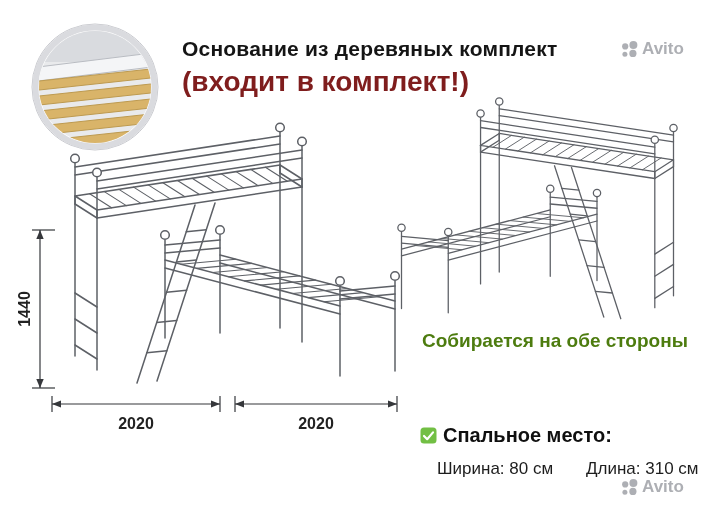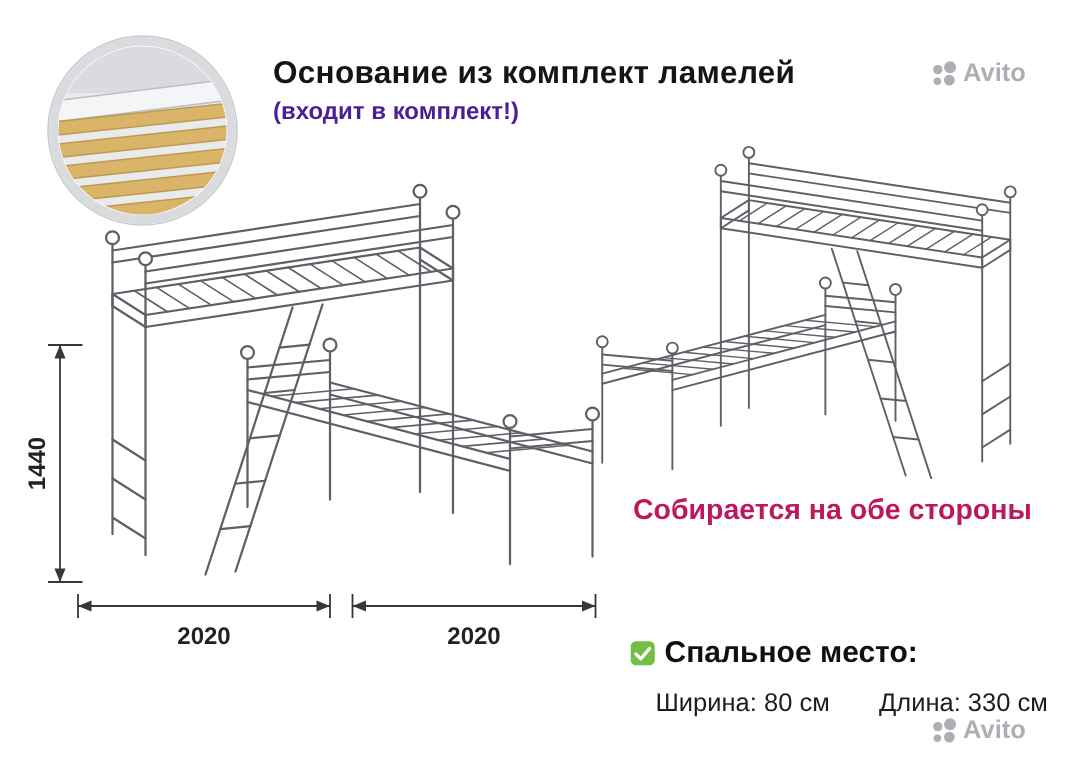--- a/index.html
+++ b/index.html
@@ -5,22 +5,22 @@
   * { margin:0; padding:0; box-sizing:border-box; }
   html,body { width:720px; height:510px; }
   body {
     position:relative;
     background:#ffffff;
     font-family:"Liberation Sans", sans-serif;
     overflow:hidden;
   }
   .abs { position:absolute; }
   .title { font-size:21px; font-weight:600; color:#151515; letter-spacing:.2px; white-space:nowrap; }
-  .subtitle { font-size:16px; font-weight:600; color:#4c1d95; white-space:nowrap; }
-  .caption { font-size:19px; font-weight:600; color:#be185d; white-space:nowrap; }
+  .subtitle { font-size:28px; font-weight:600; color:#7f1d1d; white-space:nowrap; }
+  .caption { font-size:19px; font-weight:600; color:#4d7c0f; white-space:nowrap; }
   .sleeping-title { font-size:20px; font-weight:700; color:#101010; white-space:nowrap;text-align:center; }
   .spec { font-size:17px; font-weight:400; color:#1d1d1d; white-space:nowrap; }
   .watermark {
     display:flex; align-items:flex-end; gap:3px;
     color:#a7a9ae; font-size:17px; font-weight:600; opacity:.92;
   }
   .watermark svg { fill:#a7a9ae; }
   svg text { font-family:"Liberation Sans", sans-serif; }
 </style>
 </head>
@@ -41,21 +41,21 @@
     <g fill="#d9b469" stroke="#bd9a50" stroke-width="1">
       <polygon points="0,60 130,46 130,55 0,69"></polygon>
       <polygon points="0,75 130,61 130,70 0,84"></polygon>
       <polygon points="0,90 130,76 130,85 0,99"></polygon>
       <polygon points="0,105 130,91 130,100 0,114"></polygon>
       <polygon points="0,120 130,106 130,115 0,129"></polygon>
     </g>
   </g>
 </svg>
 
-<div class="abs title" style="left:182px; top:37px;">Основание из комплект ламелей</div>
+<div class="abs title" style="left:182px; top:37px;">Основание из деревяных комплект</div>
 <div class="abs subtitle" style="left:182px; top:66px;">(входит в комплект!)</div>
 
 <div class="watermark abs" style="left:620px; top:39px;">
   <svg width="19" height="19" viewBox="0 0 19 19">
     <circle cx="5.2" cy="6.4" r="3.1"></circle>
     <circle cx="13.4" cy="4.9" r="4.0"></circle>
     <circle cx="4.9" cy="14.2" r="2.5"></circle>
     <circle cx="12.9" cy="13.4" r="3.6"></circle>
   </svg>
   <span>Avito</span>
@@ -191,21 +191,21 @@
 </svg>
 
 <div class="abs caption" style="left:422px; top:330px;">Собирается на обе стороны</div>
 
 <svg class="abs" style="left:420px; top:427px;" width="17" height="17" viewBox="0 0 17 17">
   <rect x="0.5" y="0.5" width="16" height="16" rx="3.5" fill="#72bf44"></rect>
   <path d="M4 9 L7.2 12.2 L13 5.4" stroke="#ffffff" stroke-width="2.2" fill="none" stroke-linecap="round" stroke-linejoin="round"></path>
 </svg>
 <div class="abs sleeping-title" style="left:443px; top:424px;">Спальное место:</div>
 <div class="abs spec" style="left:437px; top:459px;">Ширина: 80 см</div>
-<div class="abs spec" style="left:586px; top:459px;">Длина: 330 см</div>
+<div class="abs spec" style="left:586px; top:459px;">Длина: 310 см</div>
 
 <div class="watermark abs" style="left:620px; top:477px;">
   <svg width="19" height="19" viewBox="0 0 19 19">
     <circle cx="5.2" cy="6.4" r="3.1"></circle>
     <circle cx="13.4" cy="4.9" r="4.0"></circle>
     <circle cx="4.9" cy="14.2" r="2.5"></circle>
     <circle cx="12.9" cy="13.4" r="3.6"></circle>
   </svg>
   <span>Avito</span>
 </div>

